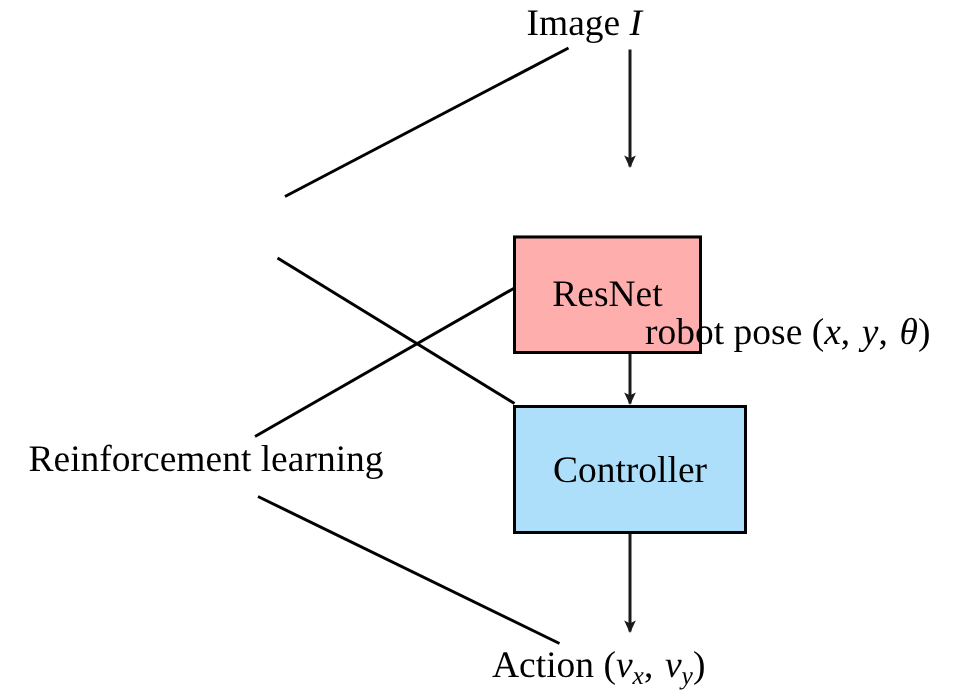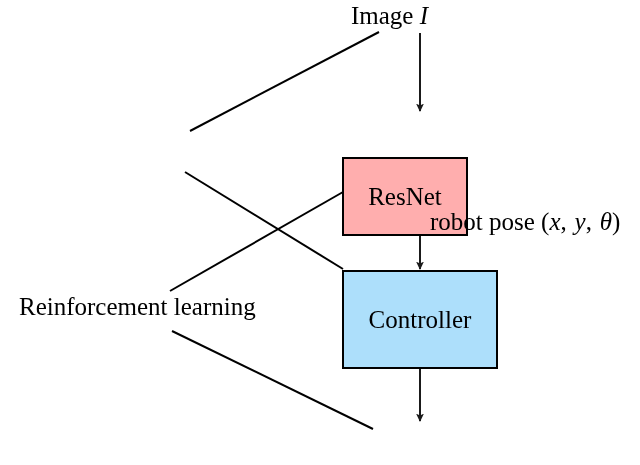--- a/index.html
+++ b/index.html
@@ -46,21 +46,21 @@
     top: 112px;
     width: 126px;
     height: 79px;
     background: #ffaeae;
     margin-top: 45px;
   }
   #node-controller {
     left: 342px;
     top: 270px;
     width: 156px;
-    height: 99px;
+    height: 86px;
     background: #addffb;
   }
   .free-label {
     position: absolute;
     font-family: "Liberation Serif", "DejaVu Serif", serif;
     font-size: 25px;
     line-height: 1;
     color: #000000;
     white-space: nowrap;
   }
@@ -138,17 +138,20 @@
   </div>
 
   <div class="free-label" id="label-robot-pose">
     <span>robot pose</span><span>&nbsp;</span><span class="paren">(</span><span class="mi">x</span><span class="comma">,</span><span>&nbsp;</span><span class="mi">y</span><span class="comma">,</span><span>&nbsp;</span><span class="mi">θ</span><span class="paren">)</span>
   </div>
 
   <div class="free-label" id="label-image">
     <span>Image</span><span>&nbsp;</span><span class="mi">I</span>
   </div>
 
+  <div class="free-label" id="label-action">
+    <span>Action</span><span>&nbsp;</span><span class="paren">(</span><span class="mi">v</span><span class="sub">x</span><span class="comma">,</span><span>&nbsp;</span><span class="mi">v</span><span class="sub">y</span><span class="paren">)</span>
+  </div>
 
 
   <div class="free-label" id="label-reinforcement">Reinforcement learning</div>
 
 </div>
 
 </body></html>

